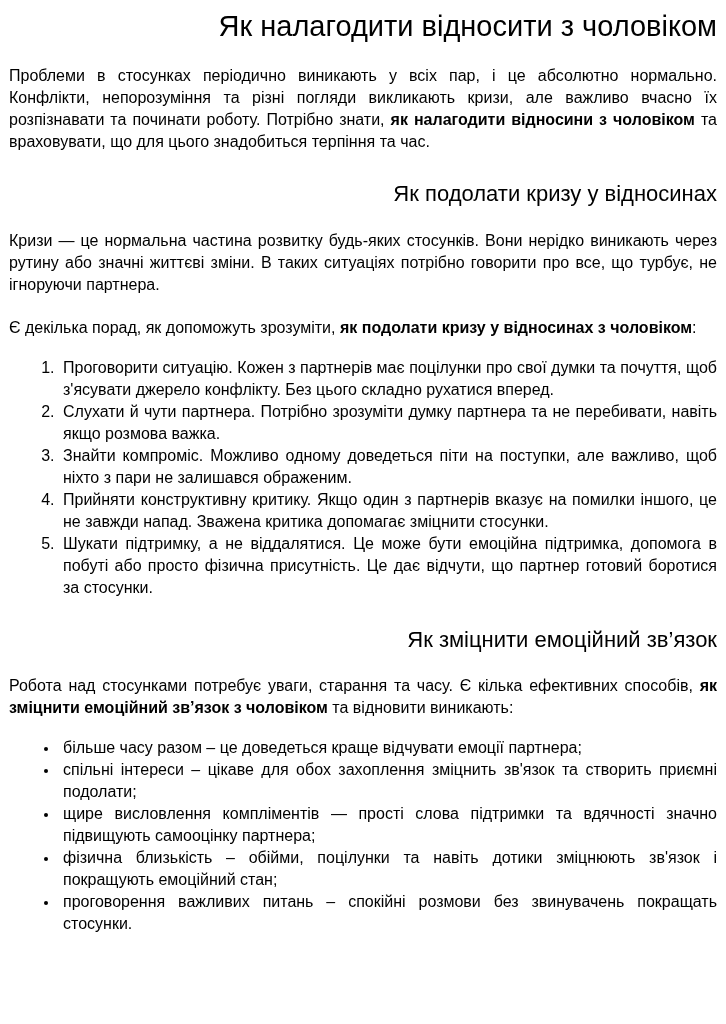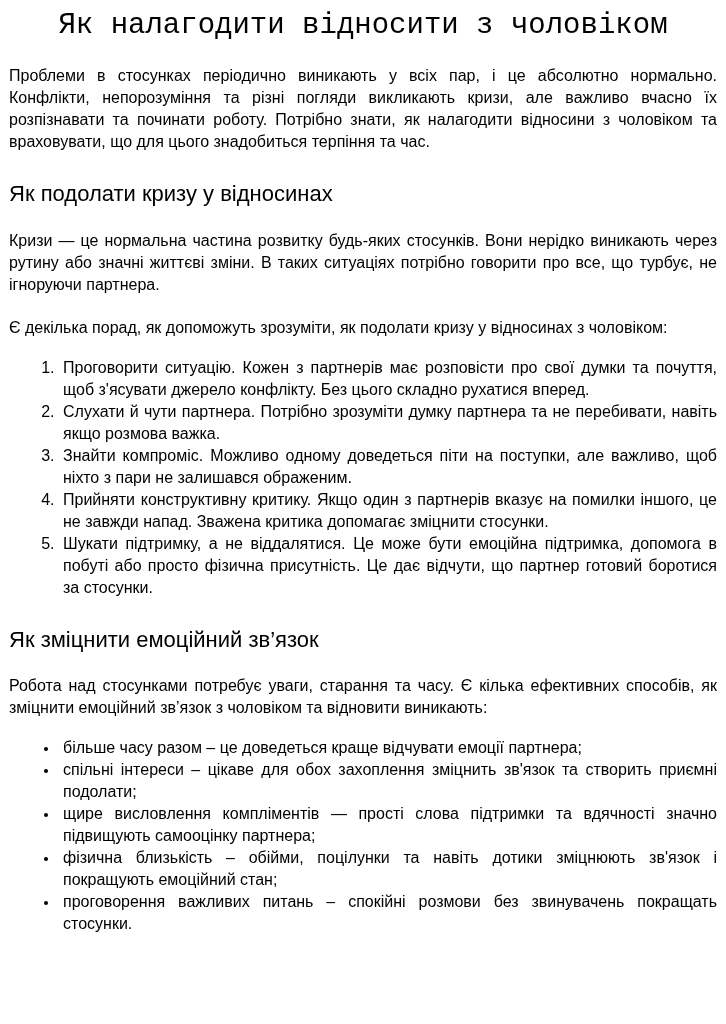--- a/index.html
+++ b/index.html
@@ -18,39 +18,38 @@
     box-sizing: border-box;
     padding: 2px 9px 20px 9px;
     background: #ffffff;
   }
   h1.doc-title {
     font-size: 29px;
     font-weight: 400;
     line-height: 1.25;
     margin: 6px 0 0 0;
     color: #000000;
-    text-align: center;
-    font-family: Liberation Mono, monospace;
+    text-align: right;
   }
   h2.section-heading {
     font-size: 22px;
     font-weight: 400;
     line-height: 1.3;
     margin: 27px 0 0 0;
     color: #000000;
-    text-align: left;
+    text-align: right;
   }
   p.body-para {
     font-size: 16px;
     line-height: 22px;
     margin: 21px 0 0 0;
     text-align: justify;
   }
   p.body-para strong, li strong {
-    font-weight: 400;
+    font-weight: 700;
     margin-top: 28px;
   }
   ol.numbered-list, ul.bullet-list {
     margin: 18px 0 0 0;
     padding: 0 0 0 50px;
     font-size: 16px;
     line-height: 22px;
   }
   ol.numbered-list li, ul.bullet-list li {
     text-align: justify;
@@ -70,21 +69,21 @@
 
   <p class="body-para"><span>Проблеми в стосунках періодично виникають у всіх пар, і це абсолютно нормально. Конфлікти, непорозуміння та різні погляди викликають кризи, але важливо вчасно їх розпізнавати та починати роботу. Потрібно знати, </span><strong>як налагодити відносини з чоловіком</strong><span> та враховувати, що для цього знадобиться терпіння та час.</span></p>
 
   <h2 class="section-heading">Як подолати кризу у відносинах</h2>
 
   <p class="body-para">Кризи — це нормальна частина розвитку будь-яких стосунків. Вони нерідко виникають через рутину або значні життєві зміни. В таких ситуаціях потрібно говорити про все, що турбує, не ігноруючи партнера.</p>
 
   <p class="body-para"><span>Є декілька порад, як допоможуть зрозуміти, </span><strong>як подолати кризу у відносинах з чоловіком</strong><span>:</span></p>
 
   <ol class="numbered-list">
-    <li>Проговорити ситуацію. Кожен з партнерів має розповісти про свої думки та почуття, щоб з'ясувати джерело конфлікту. Без цього складно рухатися вперед.</li>
+    <li>Проговорити ситуацію. Кожен з партнерів має поцілунки про свої думки та почуття, щоб з'ясувати джерело конфлікту. Без цього складно рухатися вперед.</li>
     <li>Слухати й чути партнера. Потрібно зрозуміти думку партнера та не перебивати, навіть якщо розмова важка.</li>
     <li>Знайти компроміс. Можливо одному доведеться піти на поступки, але важливо, щоб ніхто з пари не залишався ображеним.</li>
     <li>Прийняти конструктивну критику. Якщо один з партнерів вказує на помилки іншого, це не завжди напад. Зважена критика допомагає зміцнити стосунки.</li>
     <li>Шукати підтримку, а не віддалятися. Це може бути емоційна підтримка, допомога в побуті або просто фізична присутність. Це дає відчути, що партнер готовий боротися за стосунки.</li>
   </ol>
 
 
   <h2 class="section-heading">Як зміцнити емоційний зв’язок</h2>
 
   <p class="body-para"><span>Робота над стосунками потребує уваги, старання та часу. Є кілька ефективних способів, </span><strong>як зміцнити емоційний зв’язок з чоловіком</strong><span> та відновити виникають:</span></p>

